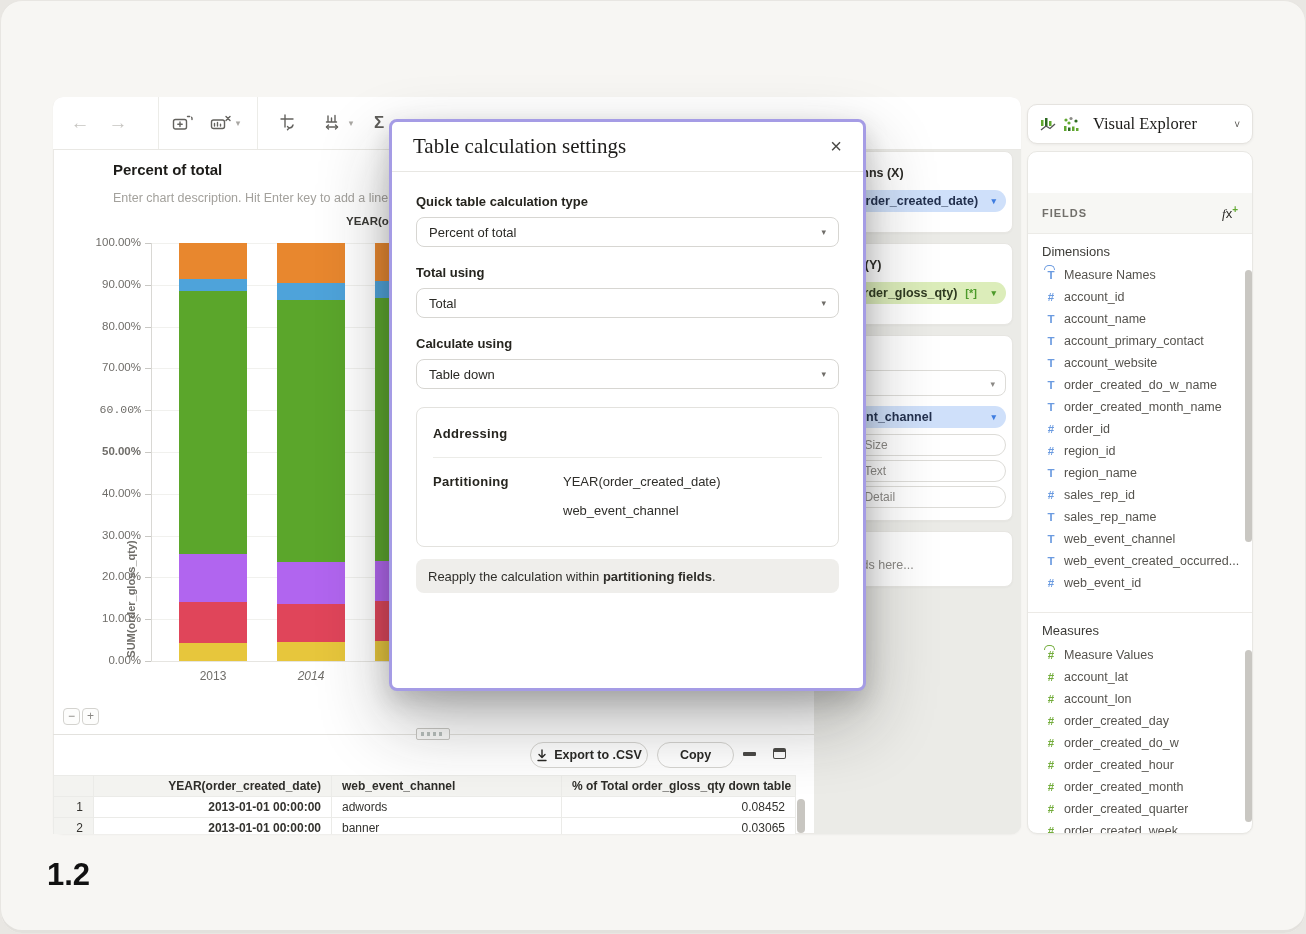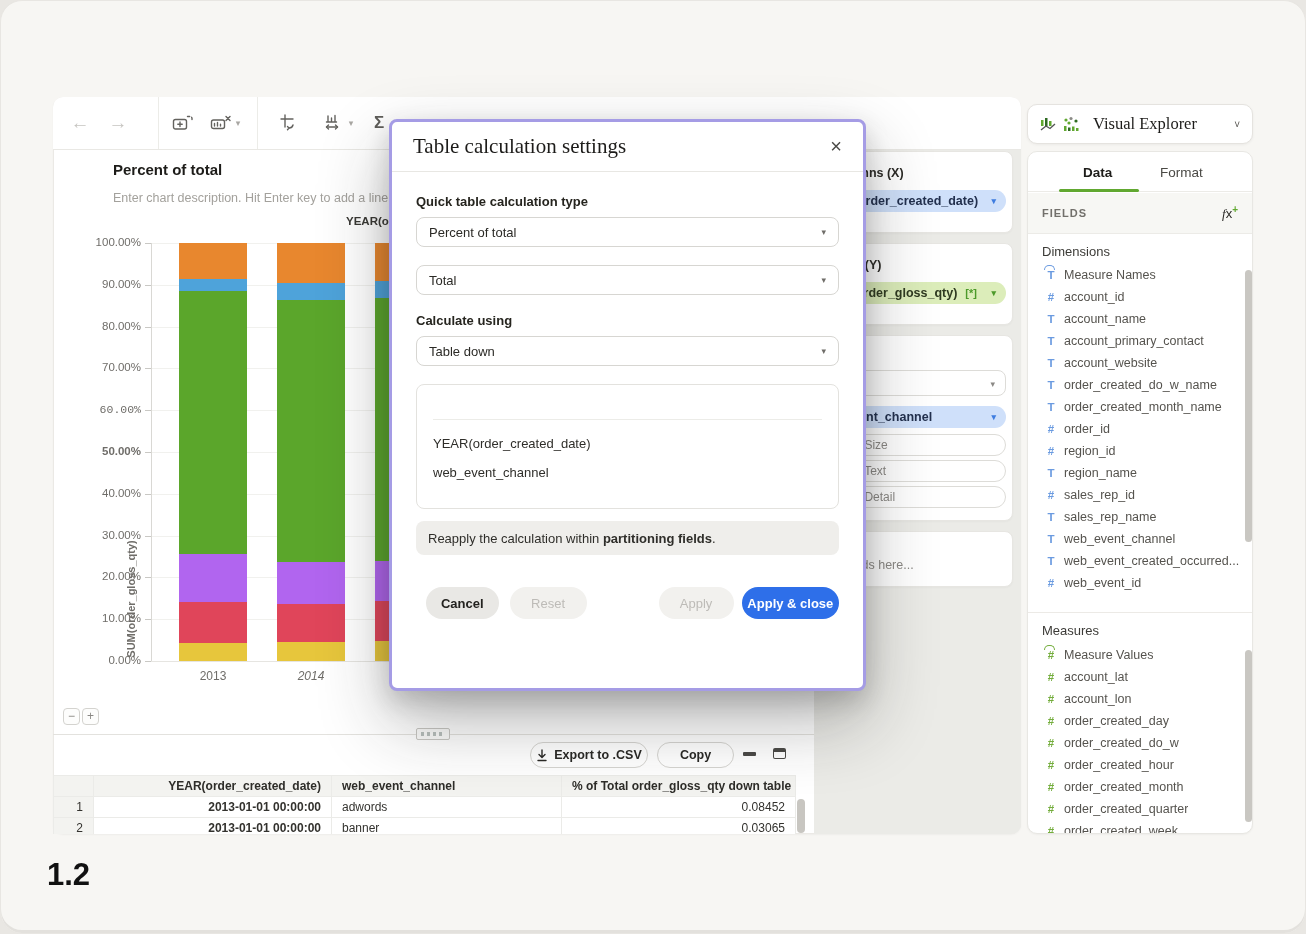--- a/index.html
+++ b/index.html
@@ -354,25 +354,20 @@
       <rect x="24" y="11" width="2.5" height="5" fill="#61a830"></rect>
         <rect x="28" y="12.5" width="2.5" height="3.5" fill="#2f6b22"></rect>
         <rect x="32" y="11.5" width="2.5" height="4.5" fill="#61a830"></rect>
         <rect x="36" y="13" width="2.5" height="3" fill="#61a830"></rect>
     </svg>
     <span class="ve-title">Visual Explorer</span>
     <span class="ve-caret">˅</span>
   </div>
 
   <div class="right-card">
-    <div class="tabs-row">
-      <div class="tab active" style="left:55px;">Data</div>
-      <div class="tab idle" style="left:132px;">Format</div>
-      <div class="tab-underline"></div>
-    </div>
     <div class="fields-band">
       <span class="fields-title">FIELDS</span>
       <span class="fx-icon"><i>f</i>x<sup>+</sup></span>
     </div>
     <div class="sect-label" style="top:92px;">Dimensions</div>
     <div class="field-list" style="top:112px;height:347px;">
 
     <div class="field-row">
           <span class="ficon blue">T<span class="arc"></span></span>
           <span class="flabel">Measure Names</span>
@@ -484,45 +479,44 @@
       <span class="m-title">Table calculation settings</span>
       <span class="m-close">×</span>
     </div>
     <div class="m-body">
       <div id="modal-fields">
           <div class="mlabel">Quick table calculation type</div>
           <div class="mselect">
             <span>Percent of total</span>
             <span class="caret">▾</span>
           </div>
+          <div class="mlabel">Total using</div>
           <div class="mselect">
             <span>Total</span>
             <span class="caret">▾</span>
           </div>
           <div class="mlabel">Calculate using</div>
           <div class="mselect">
             <span>Table down</span>
             <span class="caret">▾</span>
           </div>
         </div>
       <div class="order-box">
+        <div class="ob-row">
+            <span class="ob-head">Addressing</span>
+          </div>
         <div class="ob-divider"></div>
         <div class="ob-row">
+          <span class="ob-head">Partitioning</span>
           <span class="ob-values" id="partition-values">
               <div>YEAR(order_created_date)</div>
               <div>web_event_channel</div>
             </span>
         </div>
       </div>
       <div class="m-note">
         <span><span>Reapply the calculation within </span><b>partitioning fields</b><span>.</span></span>
       </div>
-      <div class="m-footer">
-        <div class="m-btn b-cancel">Cancel</div>
-        <div class="m-btn b-reset">Reset</div>
-        <div class="m-btn b-apply">Apply</div>
-        <div class="m-btn b-applyclose">Apply &amp; close</div>
-      </div>
     </div>
   </div>
 
   <div class="version-label">1.2</div>
 </div>
 
 </body></html>

